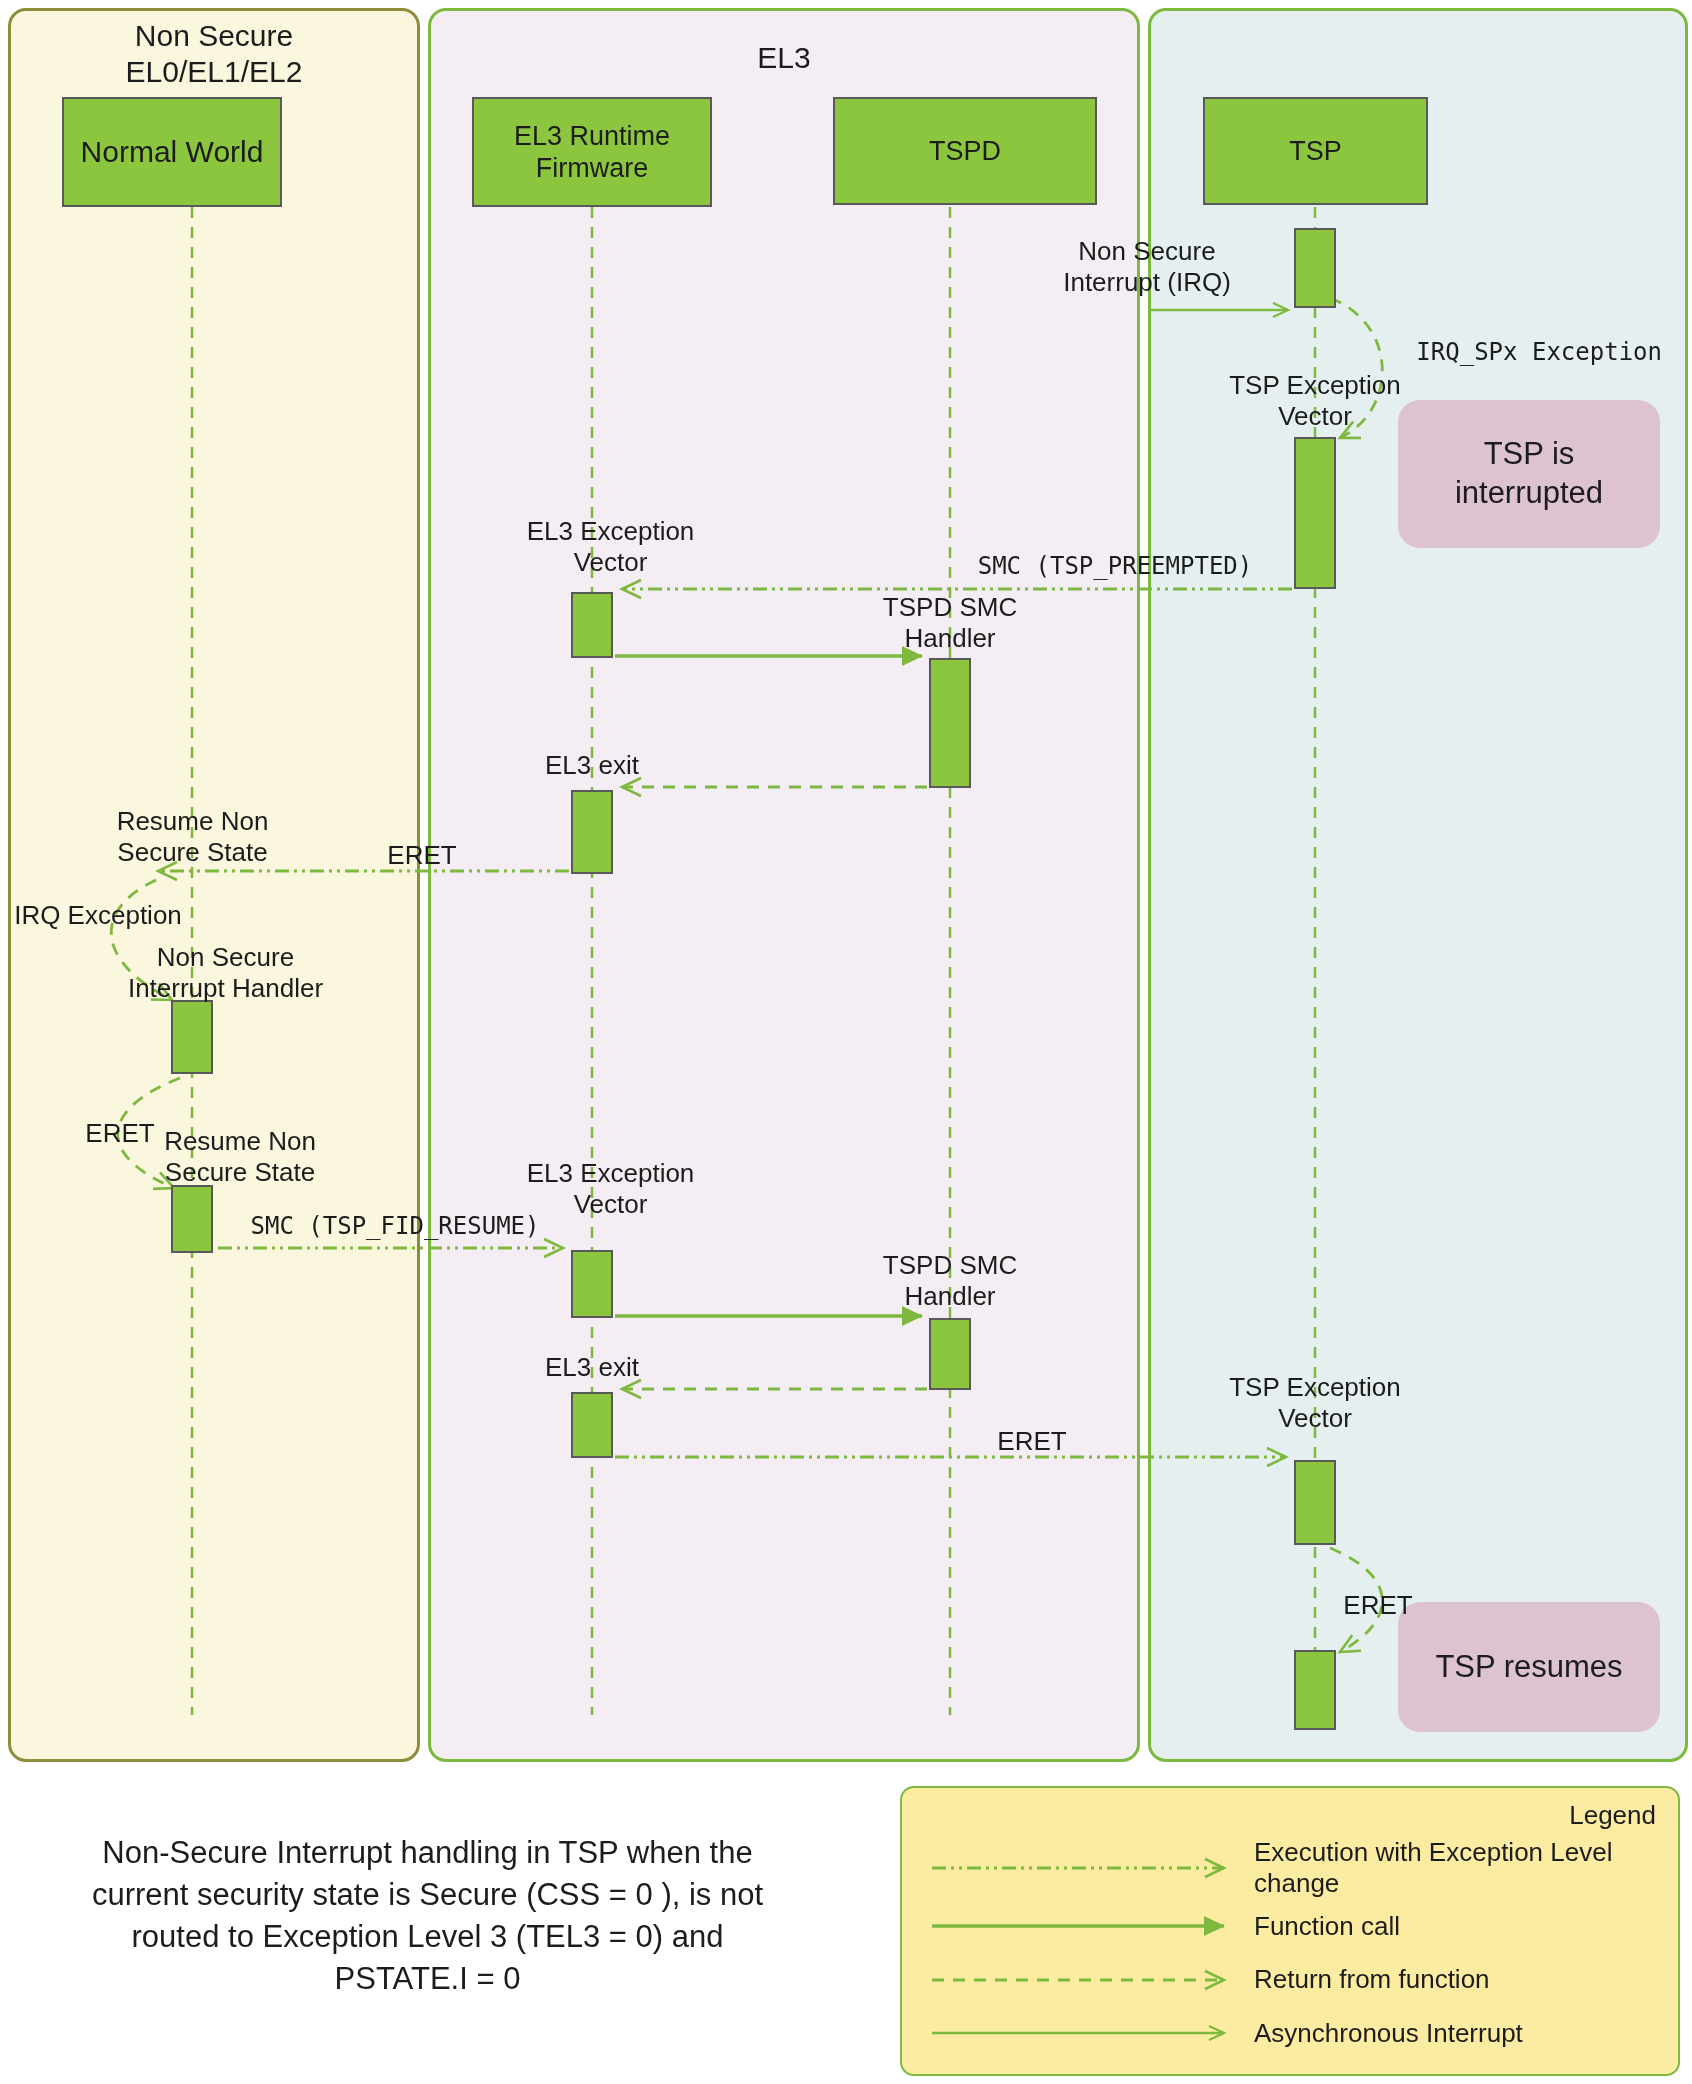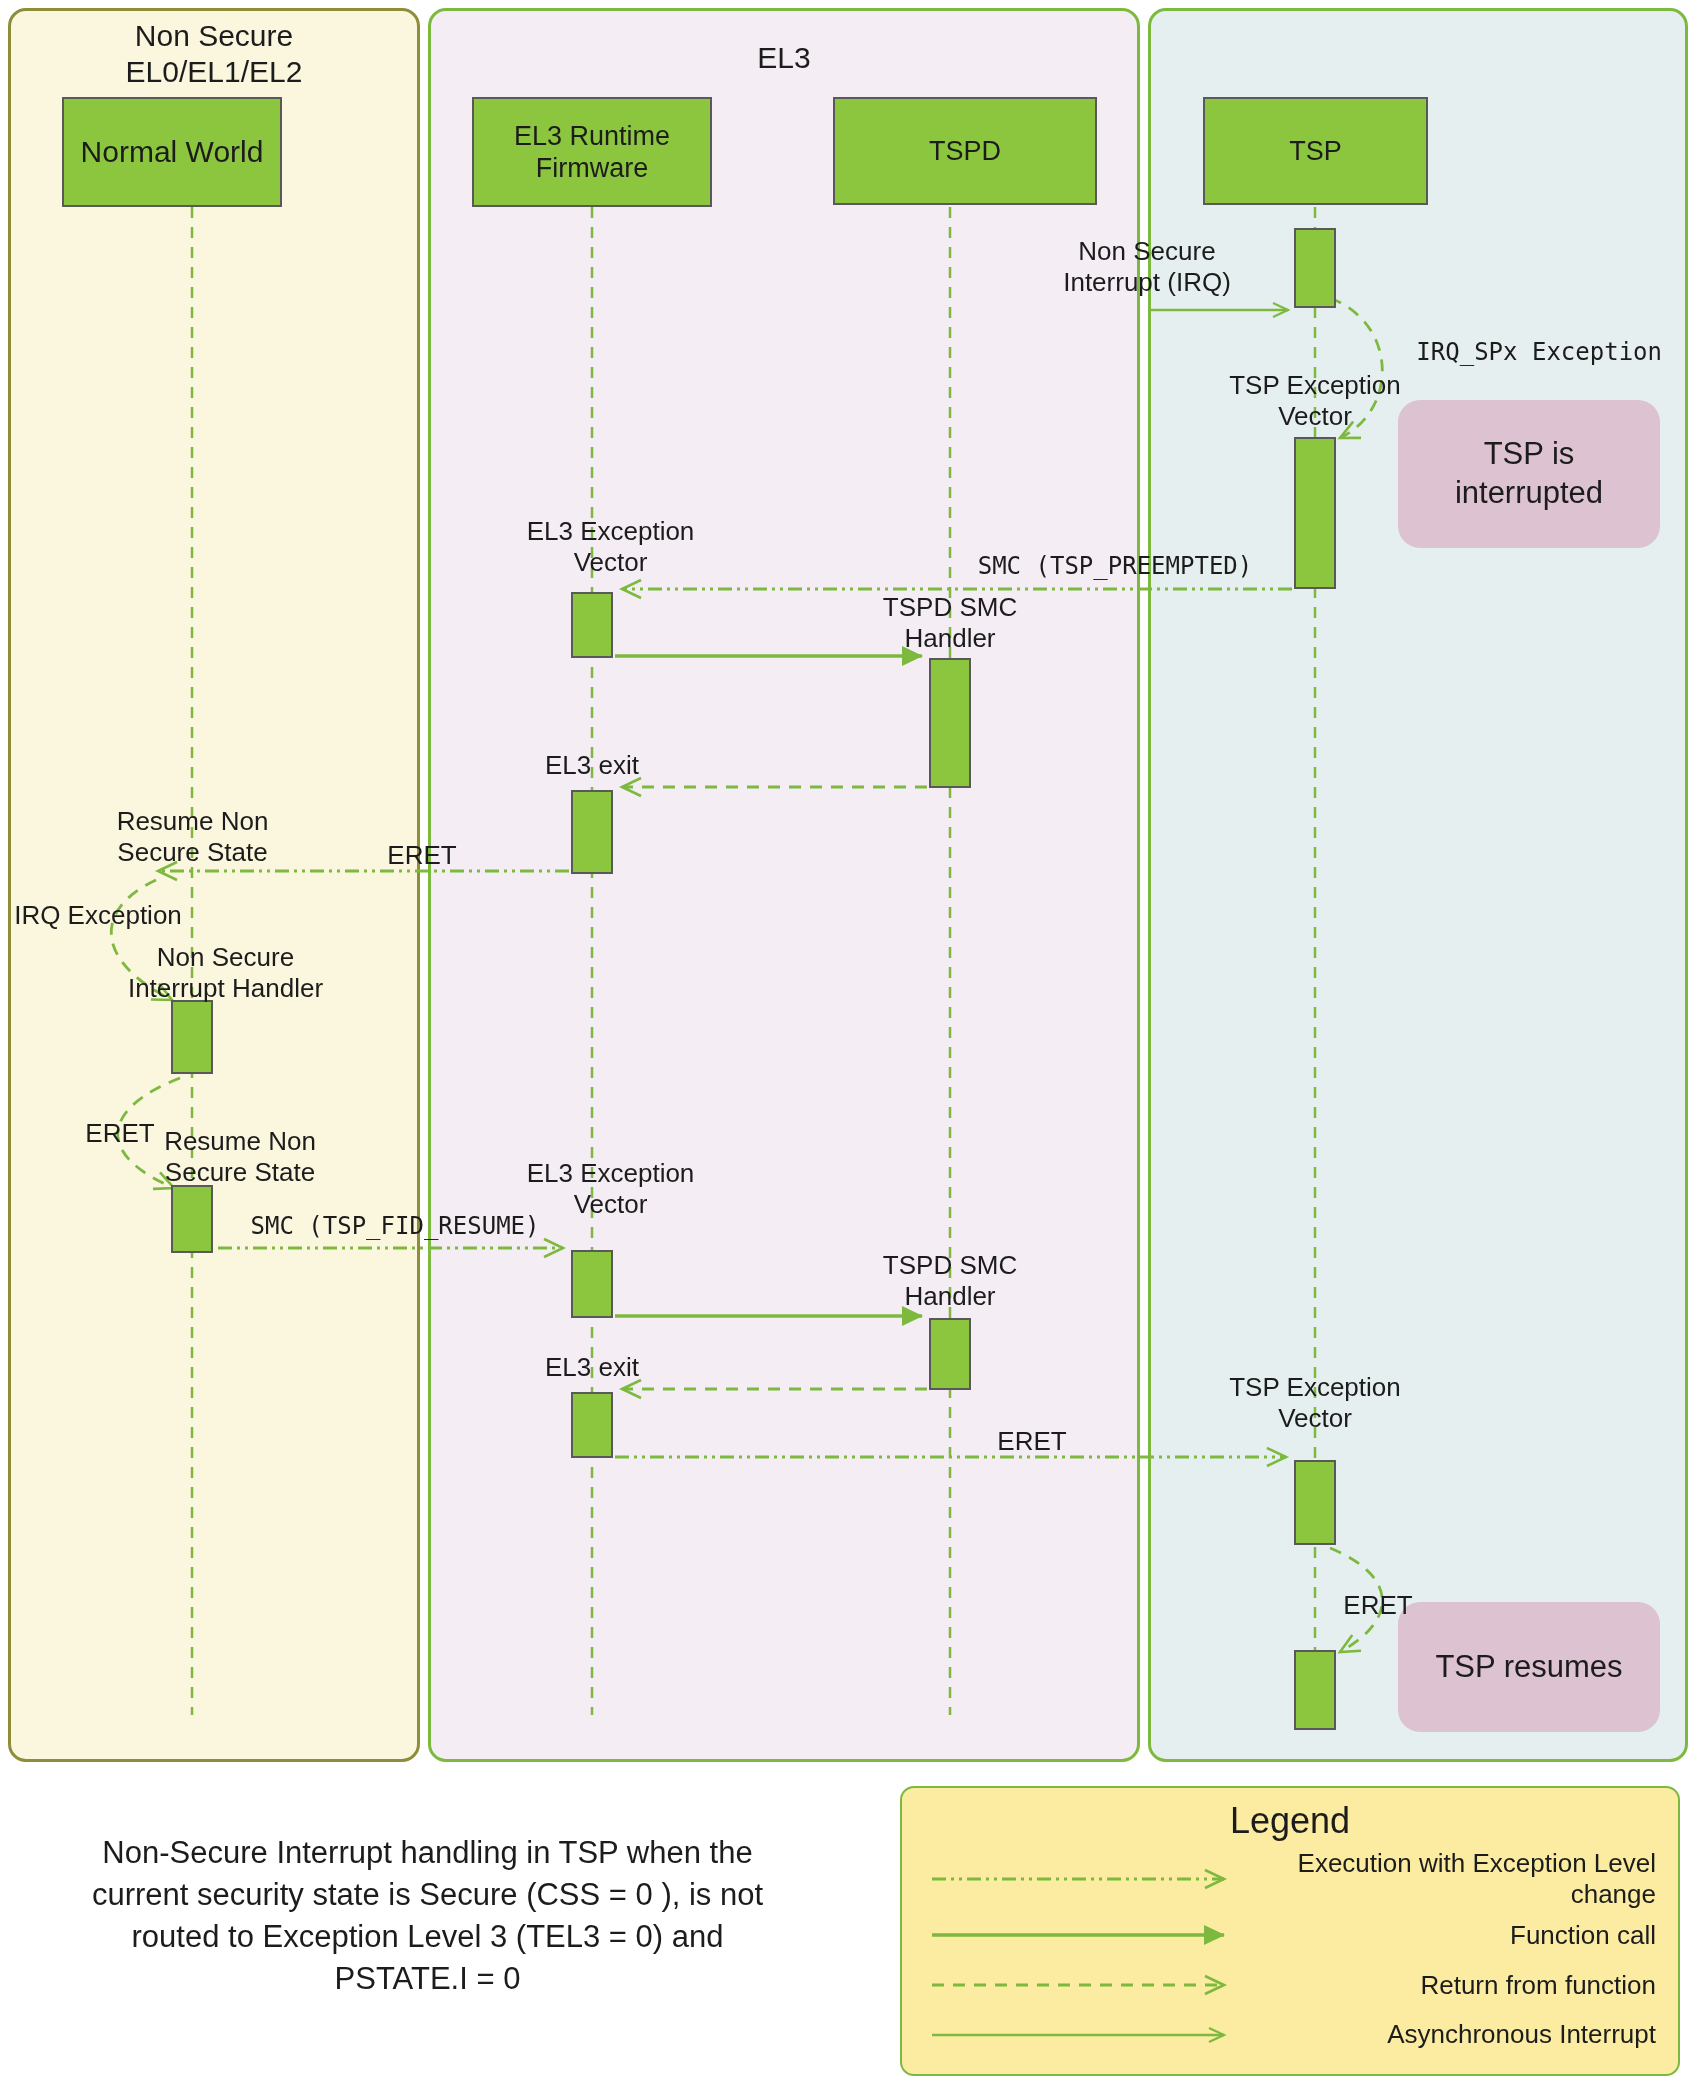--- a/index.html
+++ b/index.html
@@ -35,24 +35,24 @@
   .lbl{position:absolute;font-size:26px;line-height:1.18;text-align:center;white-space:pre-line;z-index:4;}
   .lbl.mono{font-family:"DejaVu Sans Mono",monospace;font-size:24px;white-space:pre;}
   .lbl.left{text-align:right;}
   .annotation{position:absolute;background:var(--annotation-pink);border-radius:22px;
     display:flex;align-items:center;justify-content:center;text-align:center;
     font-size:31px;line-height:1.25;white-space:pre-line;z-index:3;}
   .caption{position:absolute;font-size:31px;line-height:1.35;text-align:center;white-space:pre-line;z-index:4;}
   .legend{position:absolute;background:var(--legend-bg);border:2.5px solid var(--green);
     border-radius:14px;box-sizing:border-box;z-index:3;display:flex;flex-direction:column;
     padding:10px 22px 14px 22px;}
-  .legend-title{text-align:center;font-size:36px;margin:2px 0 6px 0;}
+  .legend-title{text-align:right;font-size:26px;margin:2px 0 6px 0;}
   .legend-row{display:flex;align-items:center;flex:1;}
   .legend-sample{width:330px;flex:none;}
-  .legend-label{flex:1;text-align:right;font-size:26px;line-height:1.2;white-space:pre-line;}
+  .legend-label{flex:1;text-align:left;font-size:26px;line-height:1.2;white-space:pre-line;}
 </style>
 </head>
 <body>
 
 <div class="canvas">
 
   <div class="panel panel-ns" style="left:8px;top:8px;width:412px;height:1754px;"></div>
   <div class="panel panel-el3" style="left:428px;top:8px;width:712px;height:1754px;"></div>
   <div class="panel panel-sel1" style="left:1148px;top:8px;width:540px;height:1754px;"></div>
 

